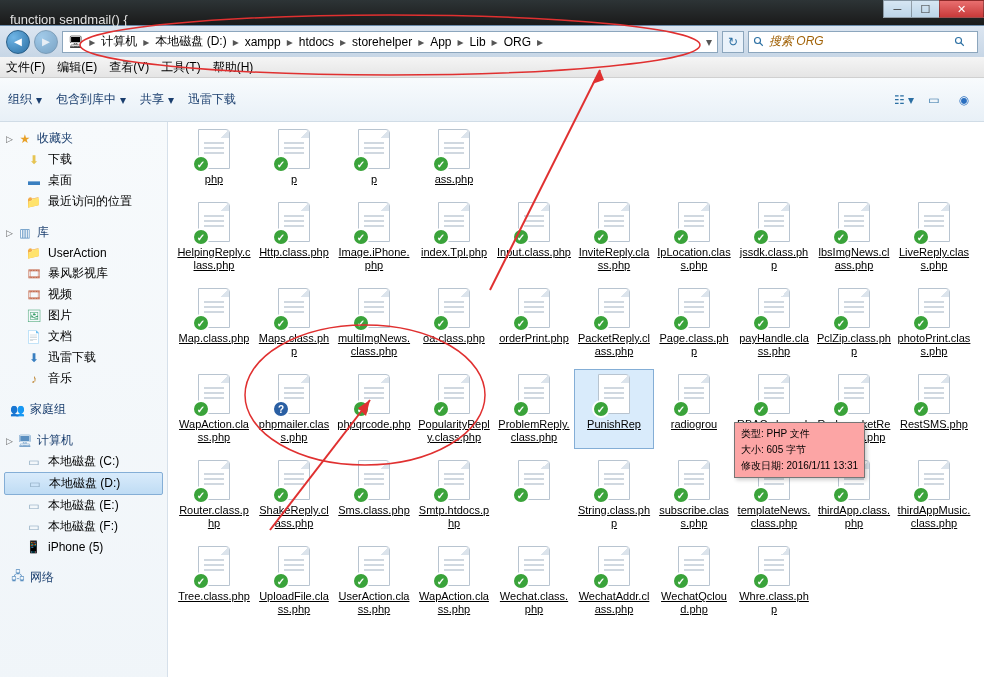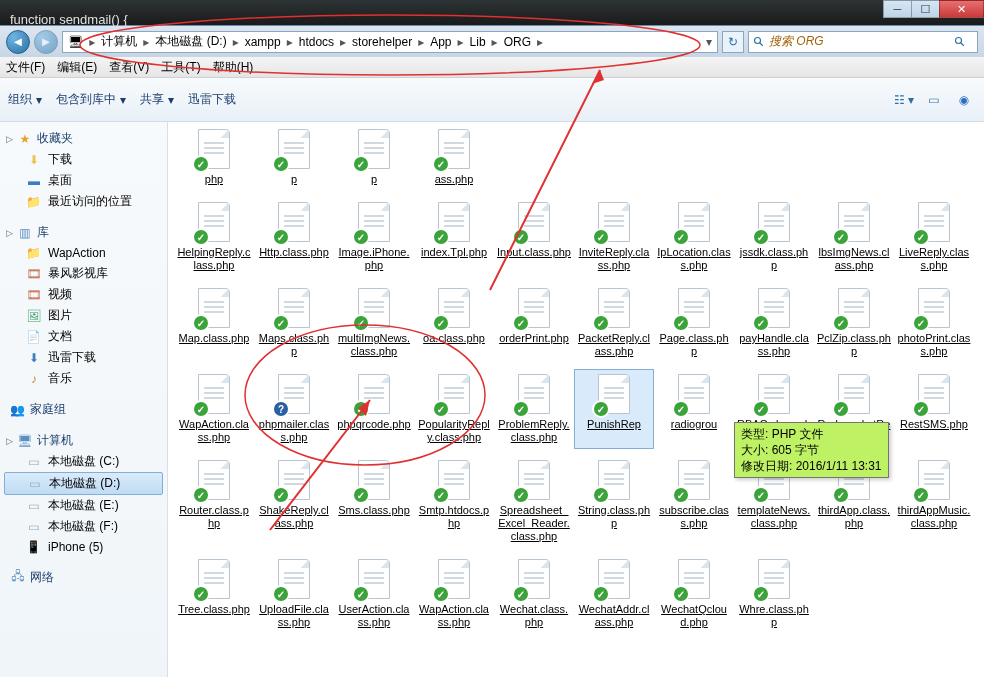--- a/index.html
+++ b/index.html
@@ -61,21 +61,21 @@
 .doc:before { content:''; position:absolute; top:0; right:0; width:8px; height:8px; background:linear-gradient(135deg,transparent 50%, #dce4ec 50%); }
 .doc .lns { position:absolute; top:12px; left:5px; right:5px; }
 .doc .lns span { display:block; height:2px; background:#d0d8e0; margin-bottom:3px; }
 .badge { position:absolute; bottom:-2px; left:-2px; width:18px; height:18px; border-radius:50%; background:#3aa33a; border:2px solid #fff; display:flex; align-items:center; justify-content:center; color:#fff; font-size:10px; font-weight:bold; }
 .badge.q { background:#2a5fa3; }
 .chrome { width:36px; height:36px; border-radius:50%; margin:2px auto; position:relative; background: conic-gradient(#ea4335 0 120deg, #34a853 120deg 240deg, #fbbc05 240deg 360deg); display:flex; align-items:center; justify-content:center; }
 .chrome:after { content:''; width:16px; height:16px; border-radius:50%; background:#4285f4; border:3px solid #fff; }
 .fname { line-height:13px; word-break:break-all; max-height:52px; overflow:hidden; color:#000;text-decoration:underline; }
 
 
-.tooltip { position:absolute; background:#bef264; border:1px solid #767676; padding:3px 6px; font-size:12px; line-height:16px; box-shadow:2px 2px 4px rgba(0,0,0,.2); white-space:nowrap; }
+.tooltip { position:absolute; background:#fca5a5; border:1px solid #767676; padding:3px 6px; font-size:10px; line-height:16px; box-shadow:2px 2px 4px rgba(0,0,0,.2); white-space:nowrap; }
 
 
 .annot { position:absolute; pointer-events:none; }
 </style>
 </head>
 <body>
 
 <div class="titlebar">
   <span>function  sendmail() {</span>
   <div class="titlectrls">
@@ -166,21 +166,21 @@
         </div>
     </div>
     <div class="sbgroup">
       <div class="sbhead">
           <span class="tri">▷</span>
           <span class="sbicon" style="color:#5a8fc0">▥</span>
           <span>库</span>
         </div>
       <div class="sbitem">
           <span class="sbicon folder">📁</span>
-          <span>WapAction</span>
+          <span>UserAction</span>
         </div>
       <div class="sbitem">
           <span class="sbicon" style="color:#c05a3a">🎞</span>
           <span>暴风影视库</span>
         </div>
       <div class="sbitem">
           <span class="sbicon" style="color:#c05a3a">🎞</span>
           <span>视频</span>
         </div>
       <div class="sbitem">
@@ -749,21 +749,20 @@
           <div class="ficon">
             <div class="doc">
               <div class="lns">
                 <span></span>
                 <span></span>
                 <span></span>
               </div>
             </div>
             <div class="badge">✓</div>
           </div>
-          <div class="fname">Spreadsheet_Excel_Reader.class.php</div>
         </div>
         <div class="fitem">
           <div class="ficon">
             <div class="doc">
               <div class="lns">
                 <span></span>
                 <span></span>
                 <span></span>
               </div>
             </div>

